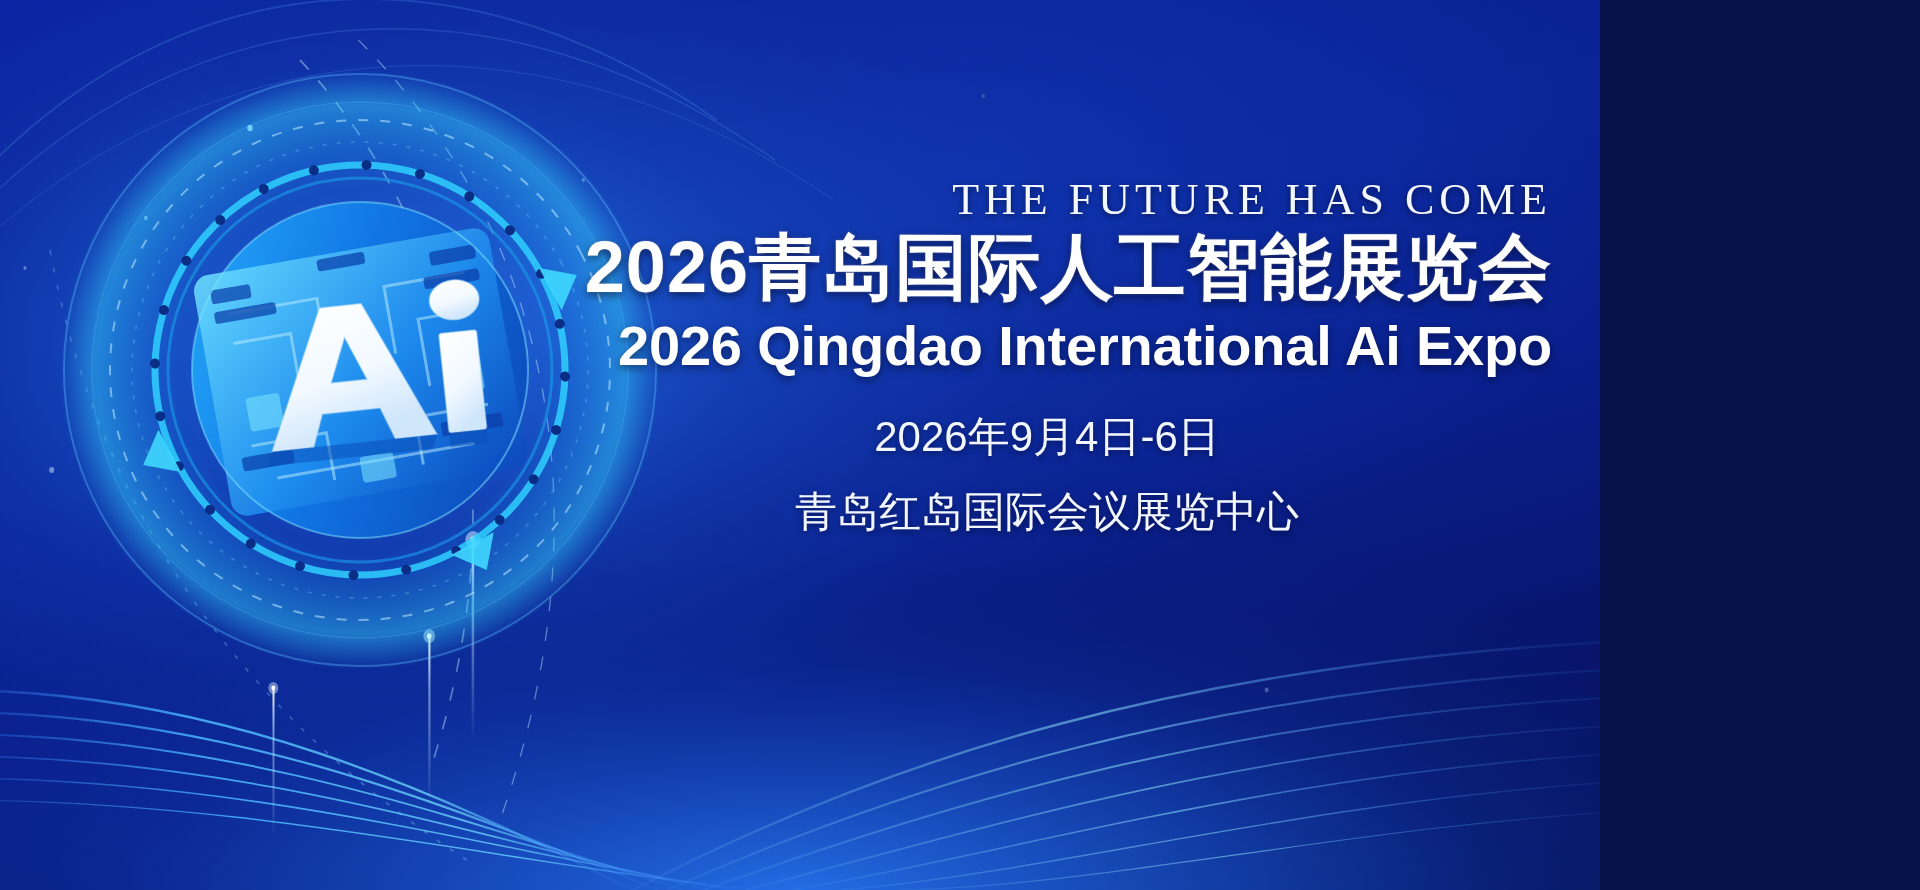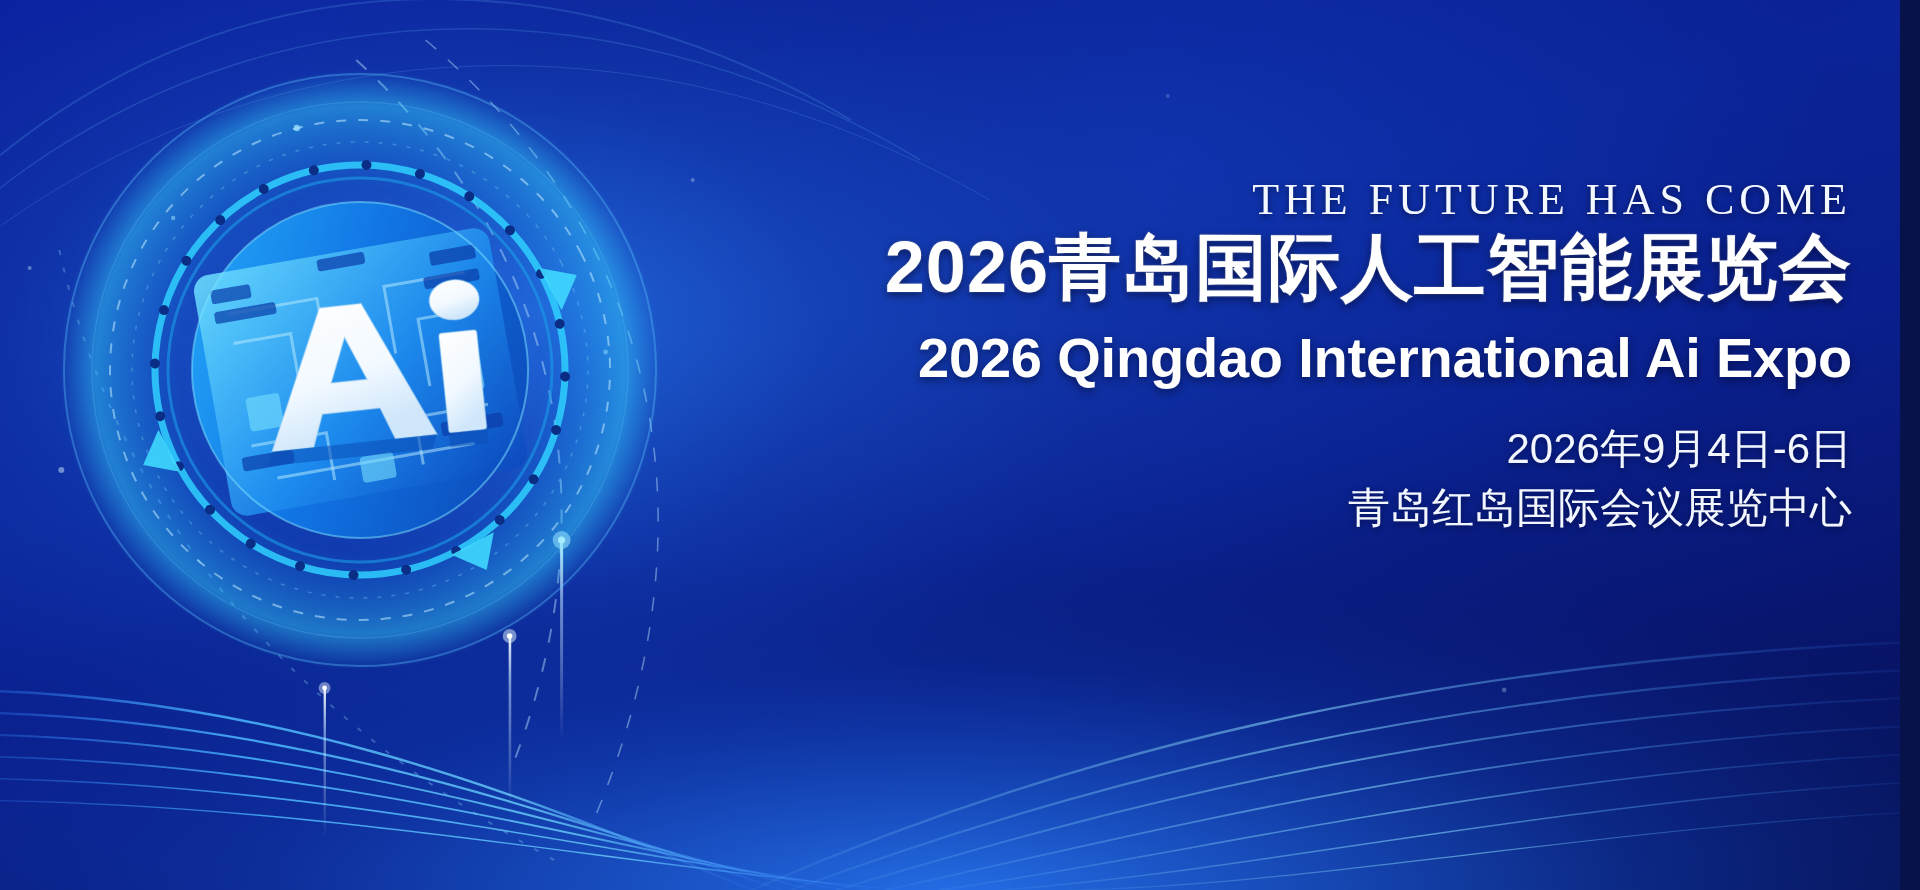--- a/index.html
+++ b/index.html
@@ -1,20 +1,20 @@
 <!DOCTYPE html>
 <html><head>
 <meta charset="utf-8">
 <style>
   html,body{margin:0;padding:0;background:#07124a;}
   *{box-sizing:border-box;}
 
   .stage{
     position:relative;
-    width:1900px;height:890px;
+    width:1600px;height:890px;
     overflow:hidden;
     font-family:"Liberation Sans", sans-serif;
     background:
       radial-gradient(ellipse 900px 620px at 22% 38%, rgba(20,110,225,0.72) 0%, rgba(12,60,180,0.35) 45%, rgba(6,24,110,0.0) 75%),
       radial-gradient(ellipse 1200px 760px at 62% 18%, rgba(16,62,190,0.55) 0%, rgba(8,30,130,0.15) 55%, rgba(5,18,95,0) 80%),
       radial-gradient(ellipse 1400px 520px at 50% 104%, rgba(24,96,236,0.60) 0%, rgba(10,40,160,0.25) 50%, rgba(5,18,95,0) 80%),
       linear-gradient(165deg,#0b1fa0 0%, #0a1d93 18%, #0b2499 38%, #0a1f8e 58%, #081670 78%, #050e4e 100%);
   }
 
   
@@ -51,41 +51,42 @@
     margin-top:8px;
     font-size:72px;
     font-weight:bold;
     letter-spacing:1px;
     line-height:1.05;
     color:#ffffff;
     text-shadow:0 3px 9px rgba(0,0,20,.55), 0 0 2px rgba(255,255,255,.4);
     white-space:nowrap;
   }
   .title-en{
-    margin-top:22px;
+    margin-top:10px;
     font-size:56px;
     font-weight:bold;
     letter-spacing:-0.2px;
     line-height:1.08;
     color:#ffffff;
     text-shadow:0 3px 8px rgba(0,0,20,.5);
     white-space:nowrap;
   }
   .meta{
     margin-top:34px;
   }
   .meta-line{
     font-size:42px;
     font-weight:400;
     line-height:1.3;
     color:#f2f6ff;
     text-shadow:0 2px 6px rgba(0,0,20,.5);
     white-space:nowrap;
-  }
-  .meta-line + .meta-line{margin-top:4px;font-family:Liberation Serif, serif;}
+    text-align:center;
+  }
+  .meta-line + .meta-line{margin-top:20px;font-family:Liberation Serif, serif;}
 </style>
 </head>
 <body>
 
 <div class="stage">
 
   <div class="bg-layer">
     <svg viewBox="0 0 1920 890" preserveAspectRatio="none" aria-hidden="true">
       <defs>
         <linearGradient id="waveGrad" x1="0" y1="0" x2="1" y2="0">

